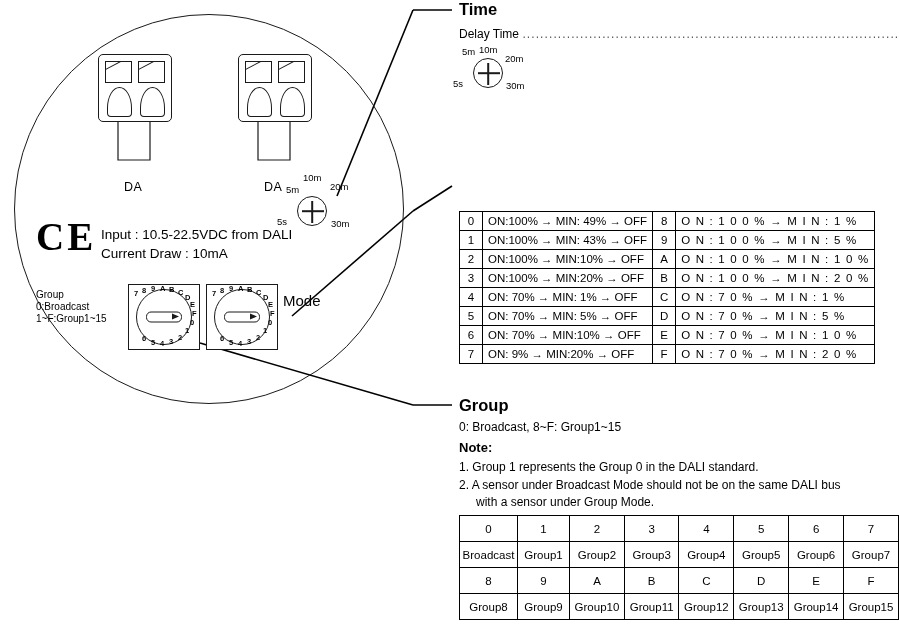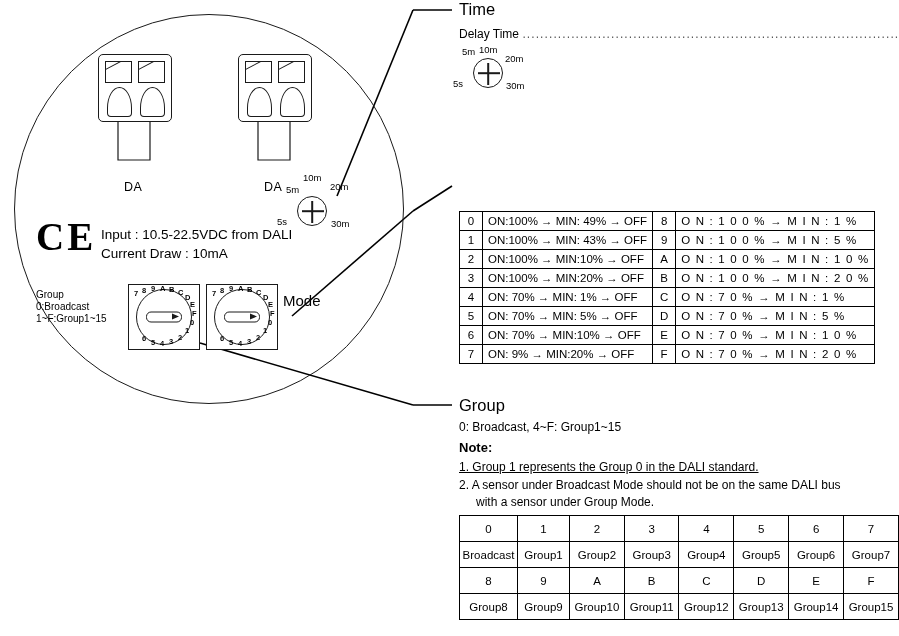--- a/index.html
+++ b/index.html
@@ -173,21 +173,21 @@
     position: absolute;
     font-size: 7.5px;
     font-weight: 700;
     line-height: 1;
   }
 
   
   .sec-title {
     position: absolute;
     font-size: 16.5px;
-    font-weight: 400;
+    font-weight: 700;
   }
   .time-row {
     position: absolute;
     font-size: 12px;
     white-space: nowrap;
   }
   .dots {
     display: inline-block;
     color: #555;
     letter-spacing: 1.1px;
@@ -409,23 +409,23 @@
       <tr>
         <td class="idx">7</td>
         <td>ON:  9%  →  MIN:20%  →  OFF</td>
         <td class="idx">F</td>
         <td class="spaced">O N :    7 0 %    →    M I N : 2 0 %</td>
       </tr>
     </tbody>
   </table>
 
   <div class="sec-title" style="left:459px; top:396px;">Group</div>
-  <div class="group-line" style="left:459px; top:420px;">0: Broadcast, 4~F: Group1~15</div>
+  <div class="group-line" style="left:459px; top:420px;">0: Broadcast, 8~F: Group1~15</div>
   <div class="note-head" style="left:459px; top:440px;">Note:</div>
-  <div class="note-line" style="left:459px; top:460px;text-decoration:underline;">1. Group 1 represents the Group 0 in the DALI standard.</div>
+  <div class="note-line" style="left:459px; top:460px;">1. Group 1 represents the Group 0 in the DALI standard.</div>
   <div class="note-line" style="left:459px; top:478px;">2. A sensor under Broadcast Mode should not be on the same DALI bus</div>
   <div class="note-line" style="left:476px; top:495px;">with a sensor under Group Mode.</div>
 
   <table class="groups" style="left:459px; top:515px;">
     <tbody>
       <tr>
         <td>0</td>
         <td>1</td>
         <td>2</td>
         <td>3</td>

